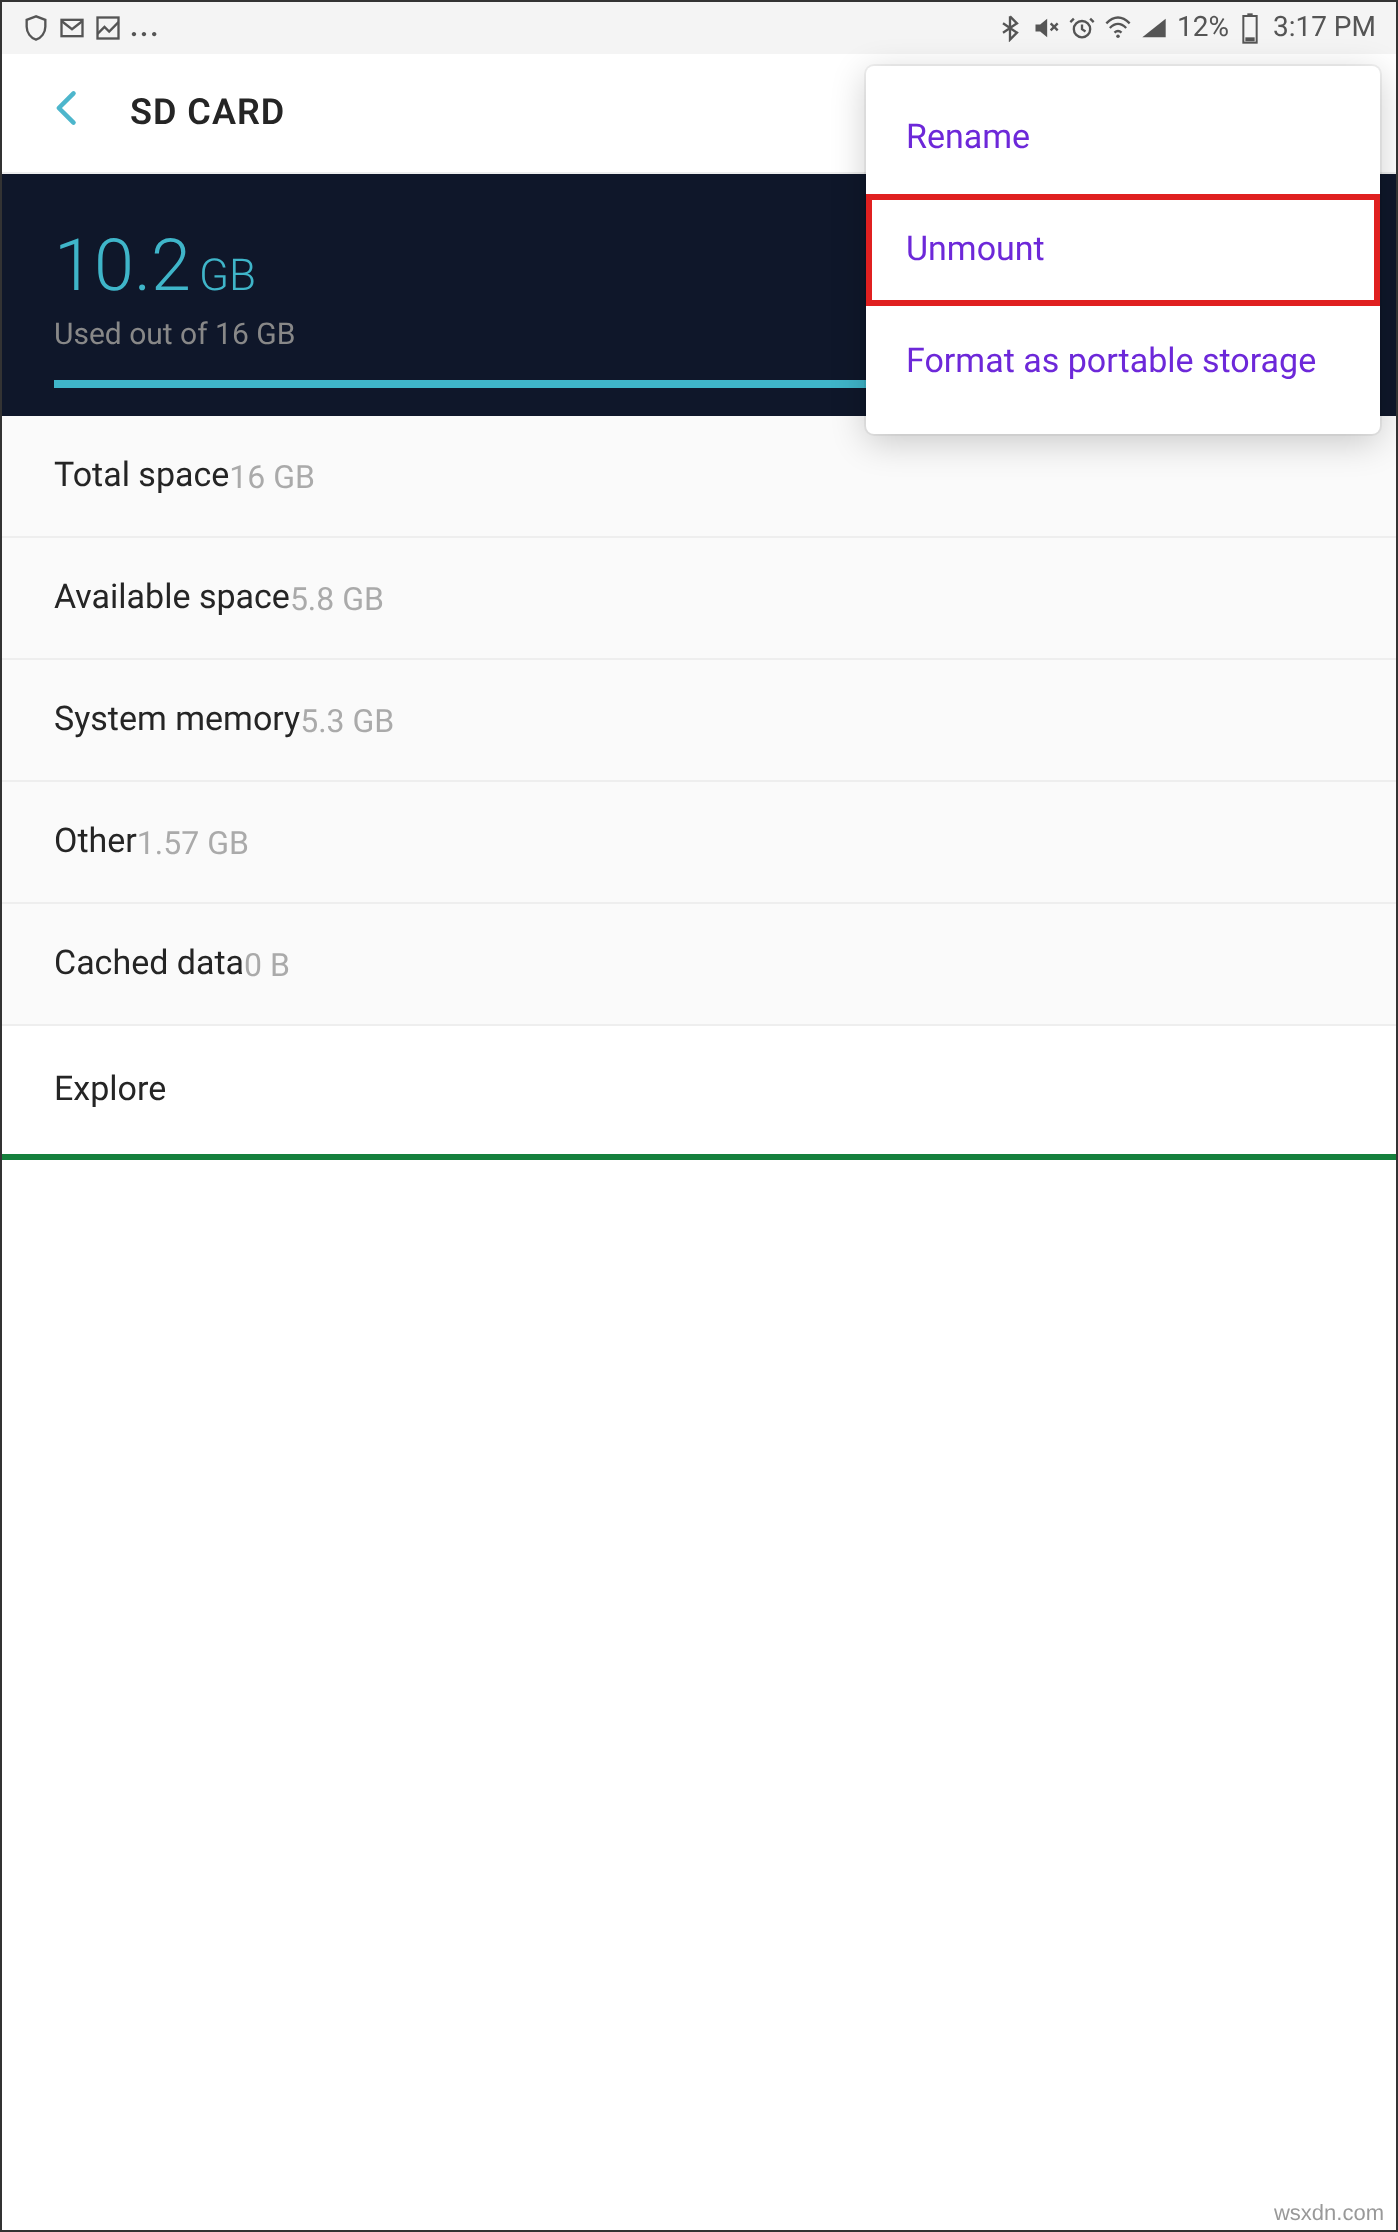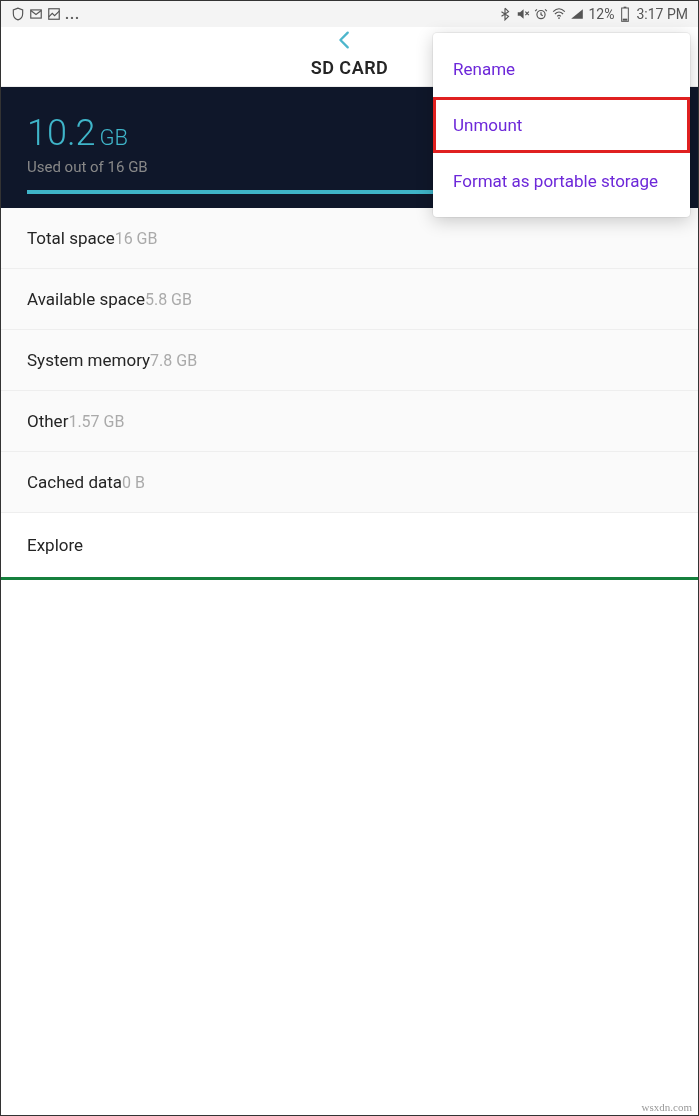--- a/index.html
+++ b/index.html
@@ -45,21 +45,20 @@
       display: inline-flex;
       align-items: center;
       justify-content: center;
     }
     .app-bar {
       height: 60px;
       display: flex;
       align-items: center;
       padding: 0 12px;
       border-bottom: 1px solid #eee;
-      flex-direction: column;
     }
     .back-btn {
       color: #4db6cc;
       font-size: 26px;
       padding: 0 20px 0 10px;
       cursor: pointer;
       font-weight: 300;
     }
     .app-title {
       font-size: 18px;
@@ -149,21 +148,21 @@
     .menu-item.highlighted {
       outline: 3px solid #e02020;
       outline-offset: -3px;
     }
     .watermark {
       position: absolute;
       bottom: 2px;
       right: 6px;
       font-size: 11px;
       color: #999;
-      font-family: Liberation Serif, serif;
+      font-family: Liberation Sans, sans-serif;
     }
   </style>
 </head>
 <body>
 
 <div class="status-bar">
   <div class="status-left">
     <span class="status-icon">
       <svg viewBox="0 0 24 24" width="14" height="14" fill="#555">
           <path d="M12 2 L4 5 V11 C4 16 7.5 20.7 12 22 C16.5 20.7 20 16 20 11 V5 Z" fill="none" stroke="#555" stroke-width="2"></path>
@@ -248,21 +247,21 @@
   <div class="list-row">
     <span class="row-label">Total space</span>
     <span class="row-value">16 GB</span>
   </div>
   <div class="list-row">
     <span class="row-label">Available space</span>
     <span class="row-value">5.8 GB</span>
   </div>
   <div class="list-row">
     <span class="row-label">System memory</span>
-    <span class="row-value">7.8 GB</span>
+    <span class="row-value">5.3 GB</span>
   </div>
   <div class="list-row interactive">
     <span class="row-label">Other</span>
     <span class="row-value">1.57 GB</span>
   </div>
   <div class="list-row interactive">
     <span class="row-label">Cached data</span>
     <span class="row-value">0 B</span>
   </div>
 </div>

